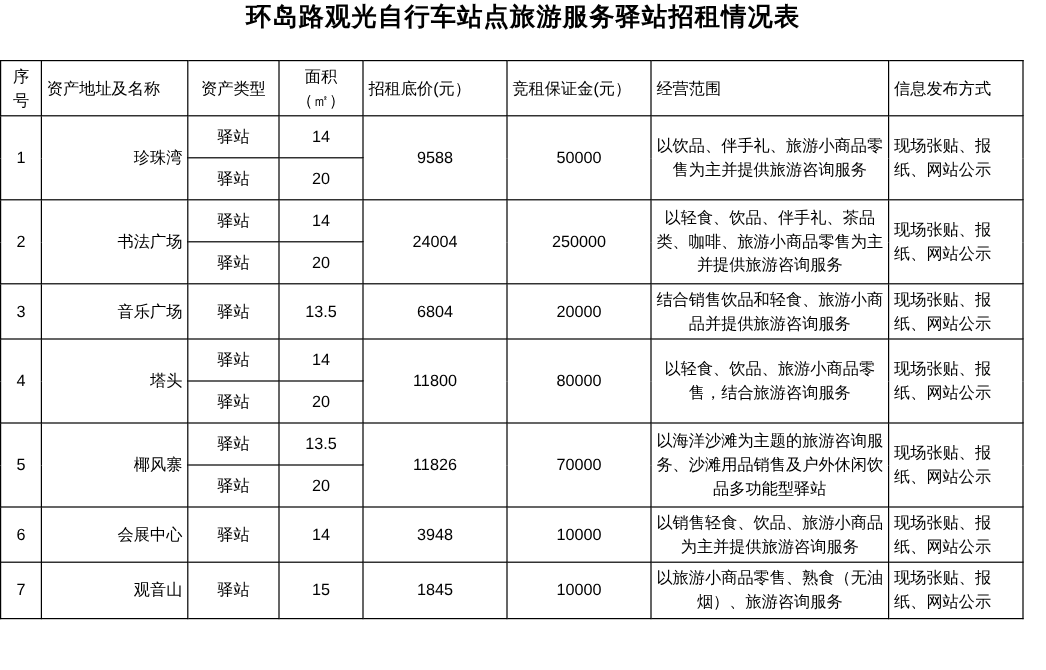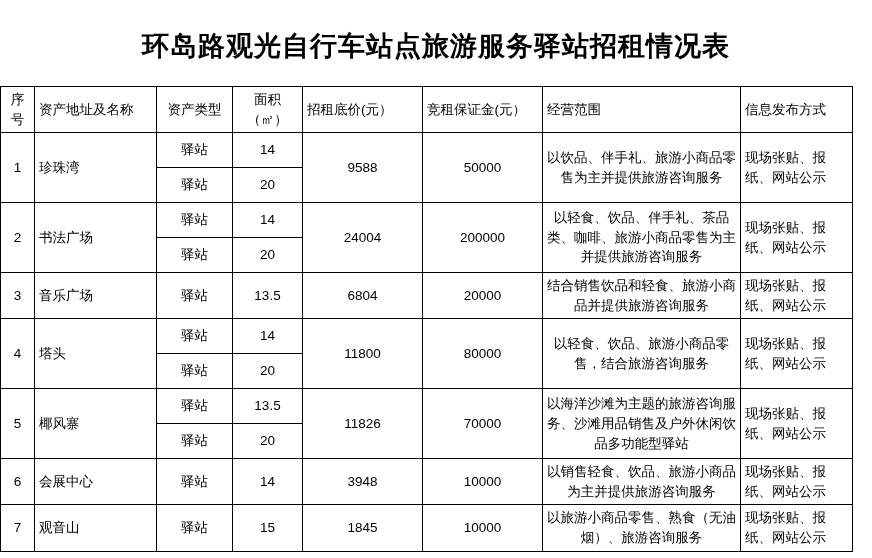--- a/index.html
+++ b/index.html
@@ -15,24 +15,23 @@
     overflow: hidden;
   }
   .page {
     position: relative;
     width: 872px;
     height: 558px;
     box-sizing: border-box;
   }
   .doc-title {
     text-align: center;
-    font-size: 27px;
+    font-size: 21px;
     font-weight: bold;
     letter-spacing: 1px;
-    padding-top: 28px;
     padding-bottom: 22px;
     font-family: "Liberation Sans", sans-serif;
   }
   table.main {
     border-collapse: collapse;
     width: 852px;
     margin: 0 0;
     table-layout: fixed;
     padding-left: 12px;
   }
@@ -67,21 +66,21 @@
   .publish-cell {
     text-align: left;
     line-height: 1.5;
     padding: 4px 5px;
   }
   .sub-row-cell {
     height: 28px;
   }
   .name-cell {
     font-size: 14.5px;
-    text-align: left;
+    text-align: right;
   }
   .seq-cell {
     font-size: 14px;
     text-align: center;
   }
   .num-cell {
     font-size: 14px;
     text-align: center;
   }
 </style>
@@ -129,21 +128,21 @@
         <tr>
           <td class="num-cell sub-row-cell">驿站</td>
           <td class="num-cell sub-row-cell">20</td>
         </tr>
         <tr>
           <td class="seq-cell sub-row-cell" rowspan="2">2</td>
           <td class="name-cell" rowspan="2">书法广场</td>
           <td class="num-cell sub-row-cell">驿站</td>
           <td class="num-cell sub-row-cell">14</td>
           <td class="num-cell" rowspan="2">24004</td>
-          <td class="num-cell" rowspan="2">200000</td>
+          <td class="num-cell" rowspan="2">250000</td>
           <td class="scope-cell" rowspan="2">以轻食、饮品、伴手礼、茶品类、咖啡、旅游小商品零售为主并提供旅游咨询服务</td>
           <td class="publish-cell" rowspan="2">现场张贴、报纸、网站公示</td>
         </tr>
         <tr>
           <td class="num-cell sub-row-cell">驿站</td>
           <td class="num-cell sub-row-cell">20</td>
         </tr>
         <tr>
           <td class="seq-cell sub-row-cell" rowspan="1">3</td>
           <td class="name-cell" rowspan="1">音乐广场</td>

